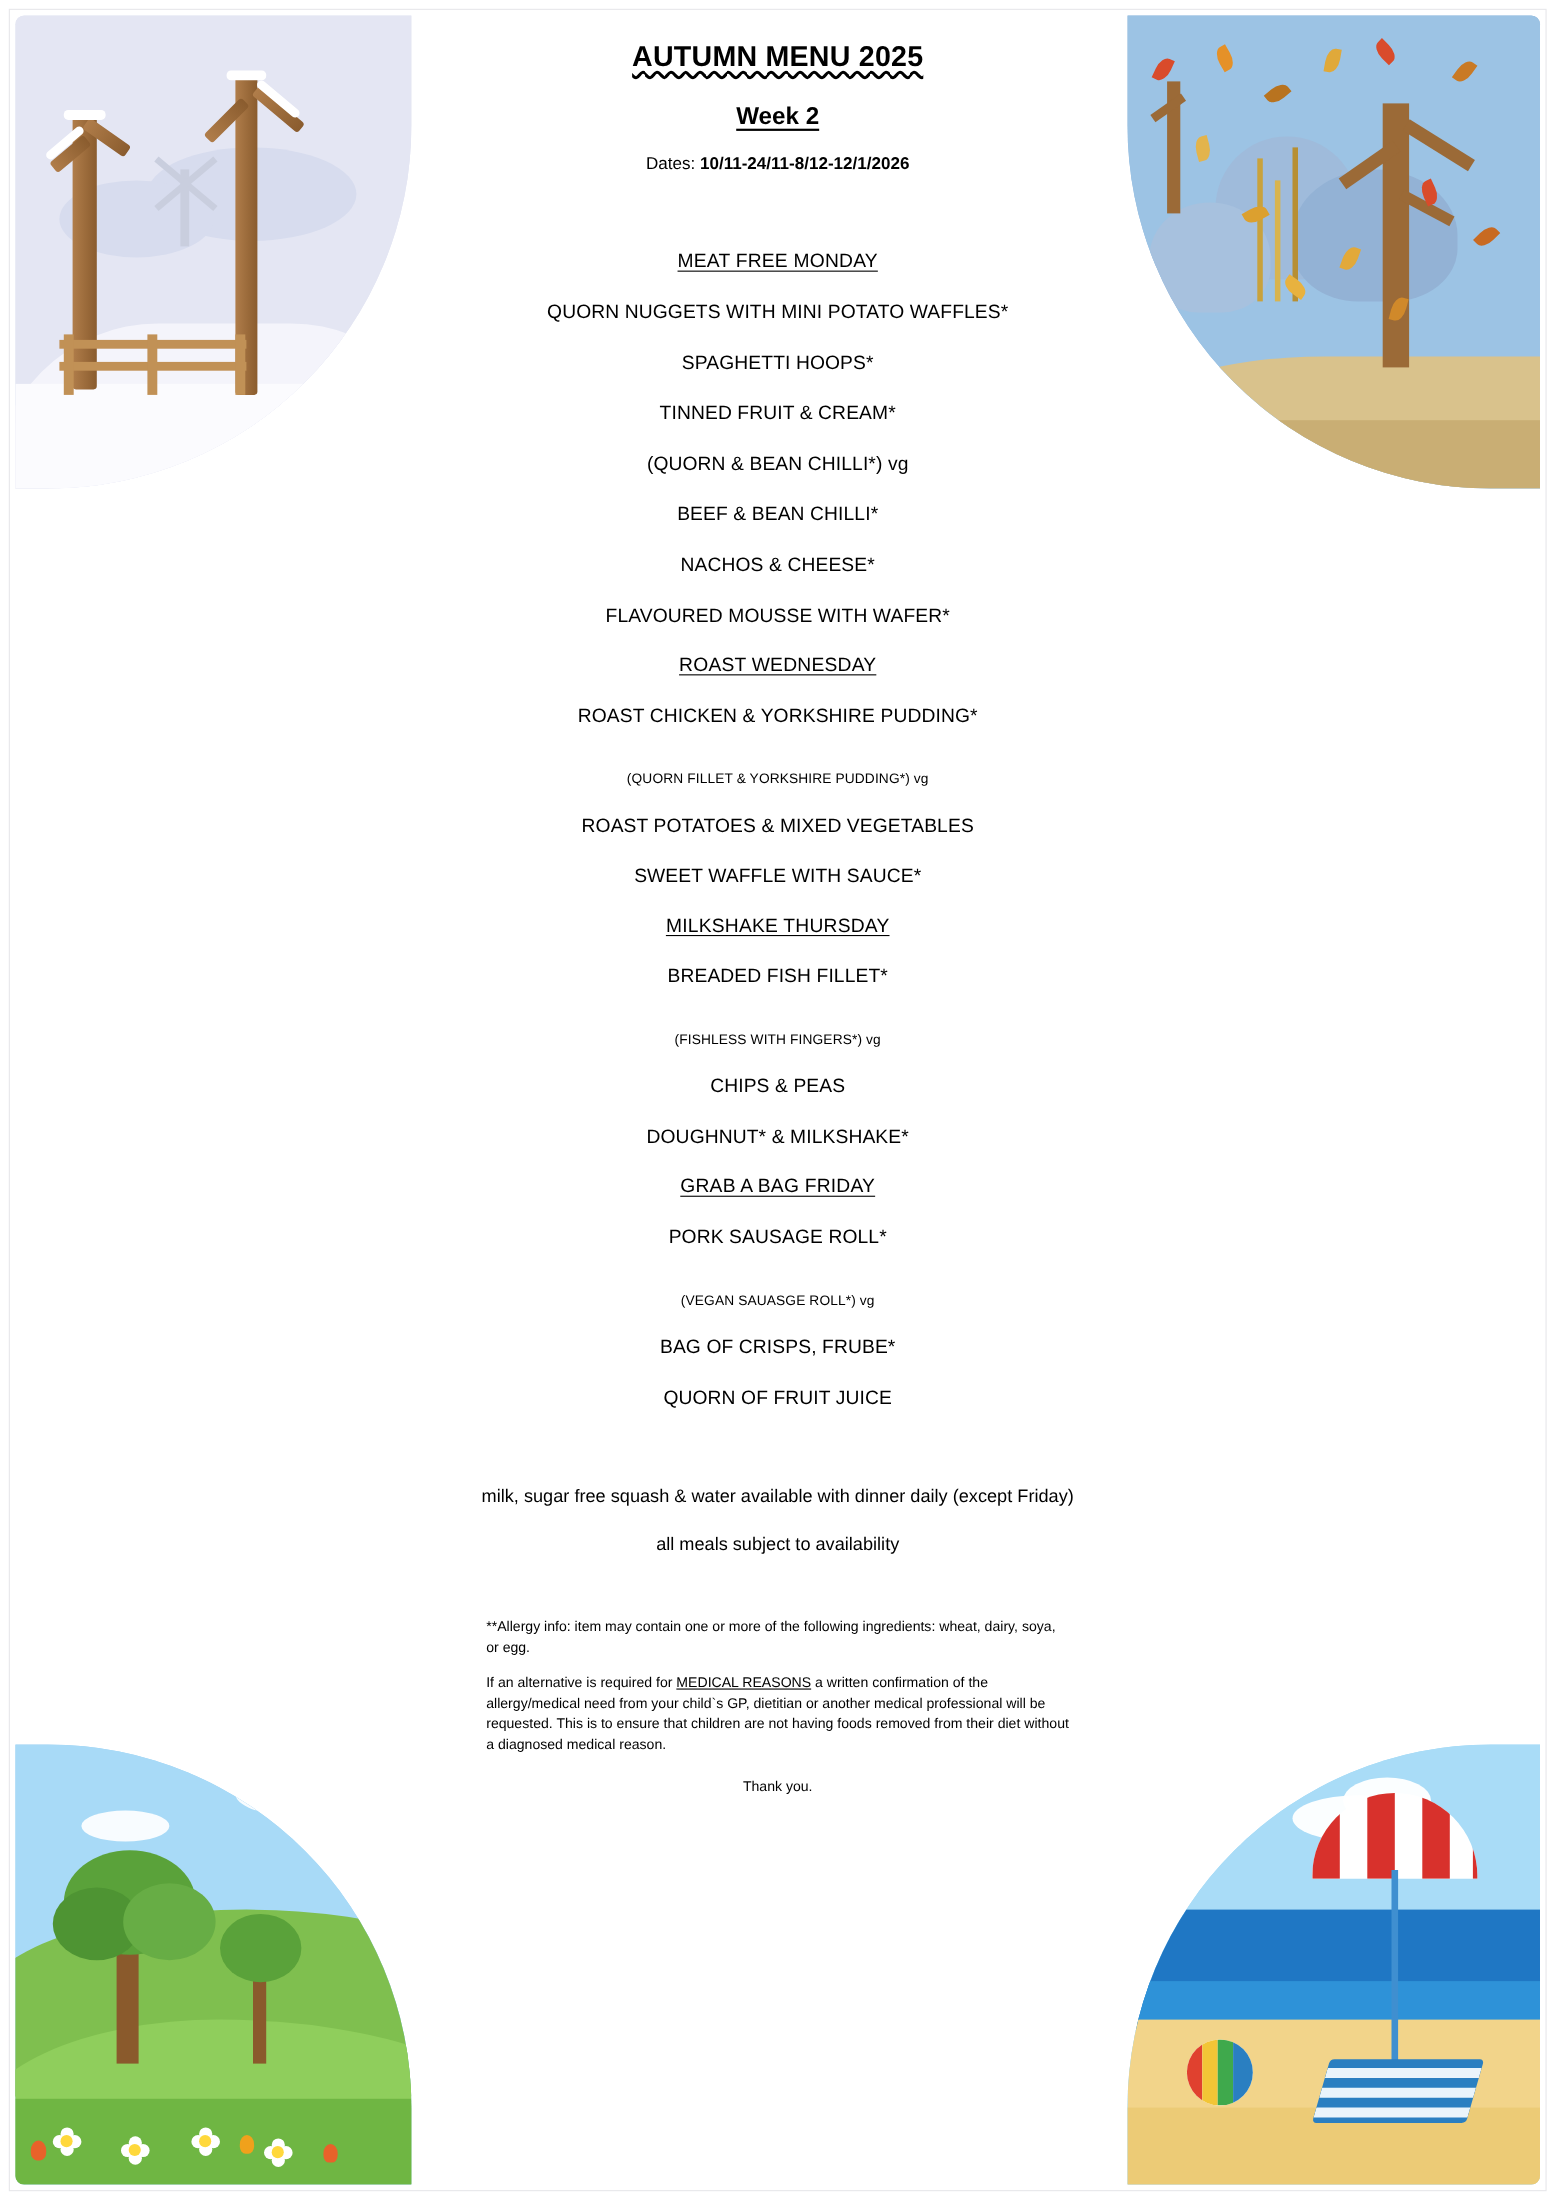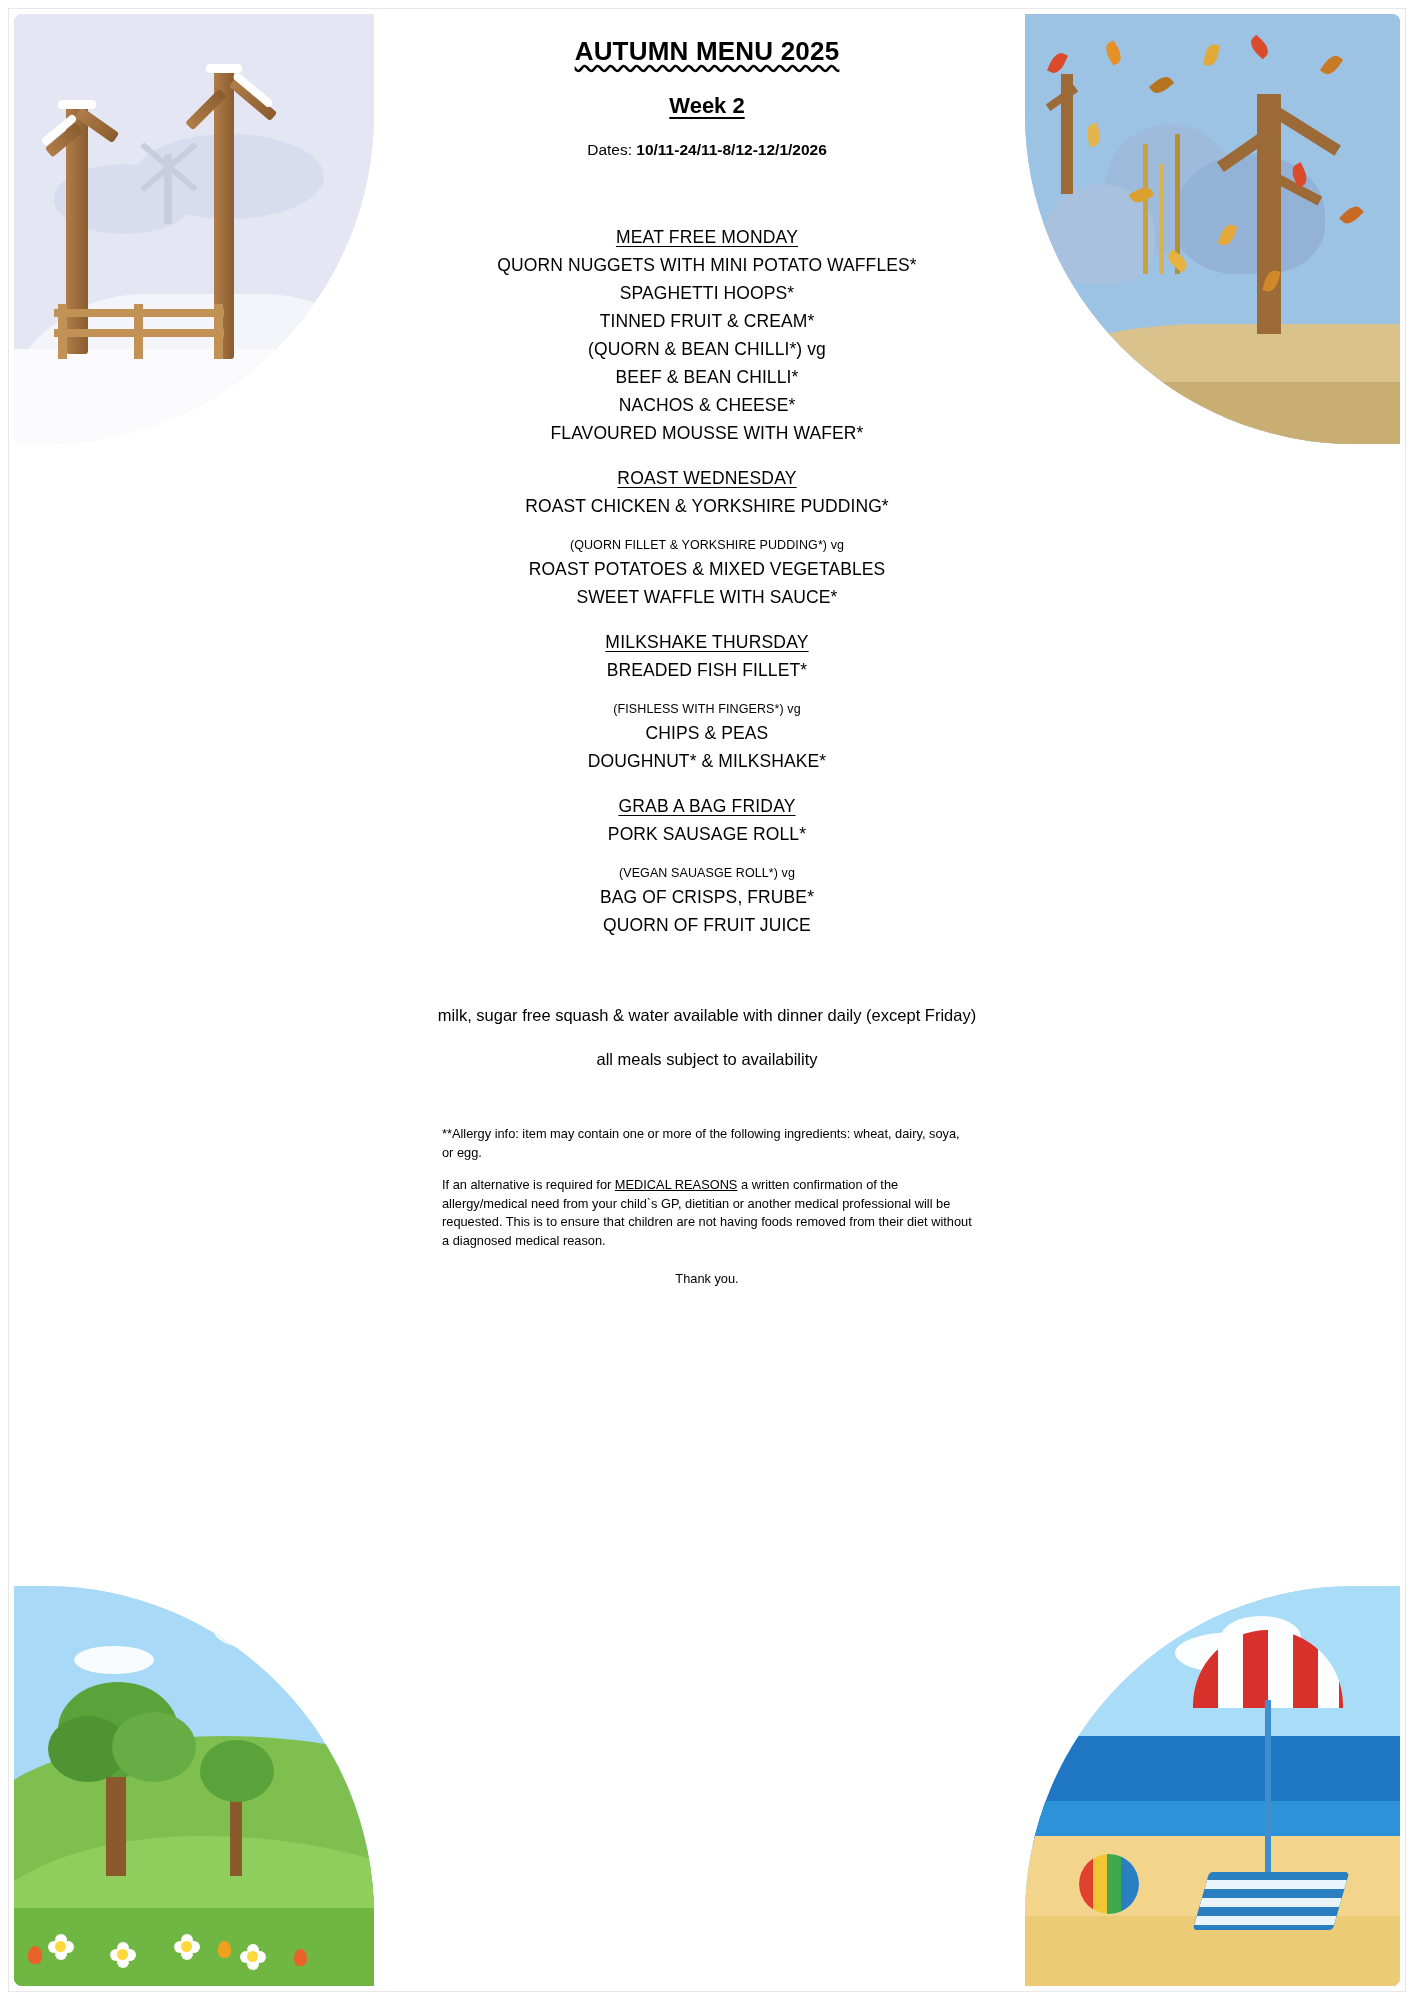--- a/index.html
+++ b/index.html
@@ -135,26 +135,26 @@
   .daygap { height: 44px; }
   .day {
     font-size: 17.5px;
     text-decoration: underline;
     text-underline-offset: 3px;
     margin-top: 24px;
     letter-spacing: .2px;
   }
   .item {
     font-size: 17.5px;
-    margin-top: 7px;
+    margin-top: 25px;
     letter-spacing: .1px;
   }
   .item.small {
     font-size: 12.5px;
-    margin-top: 21px;
+    margin-top: 40px;
   }
   .note {
     font-size: 16.5px;
     margin-top: 25px;
   }
   .note.first { margin-top: 70px; }
   .allergy {
     margin: 56px 18px 0 18px;
     text-align: left;
     font-size: 12.8px;

